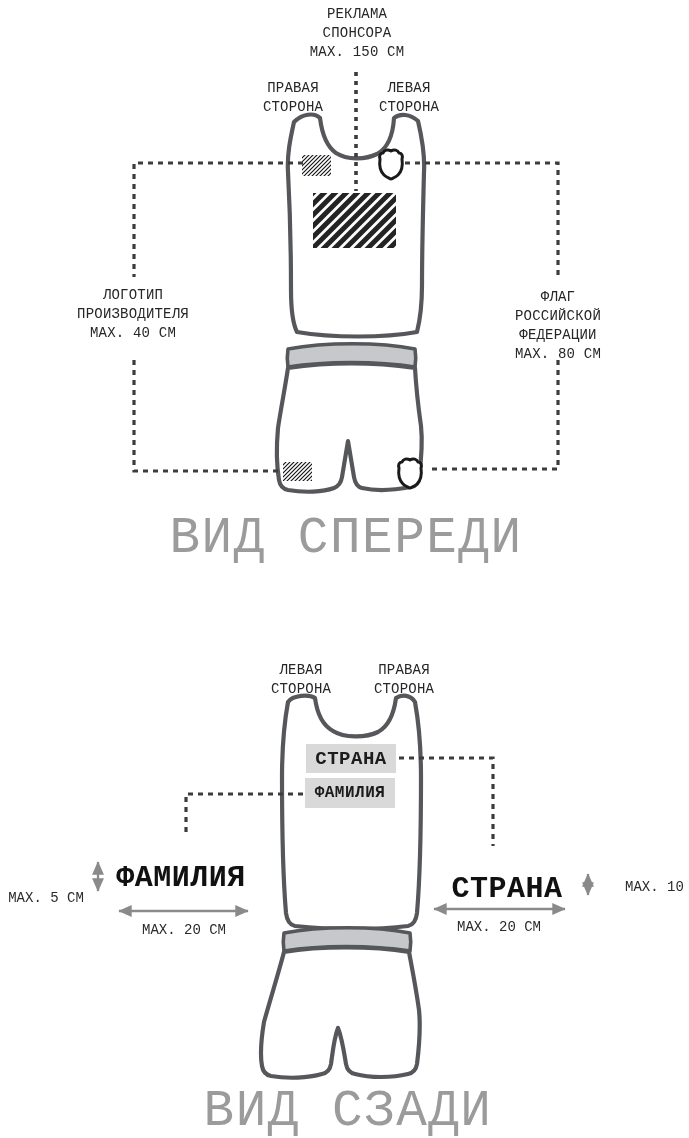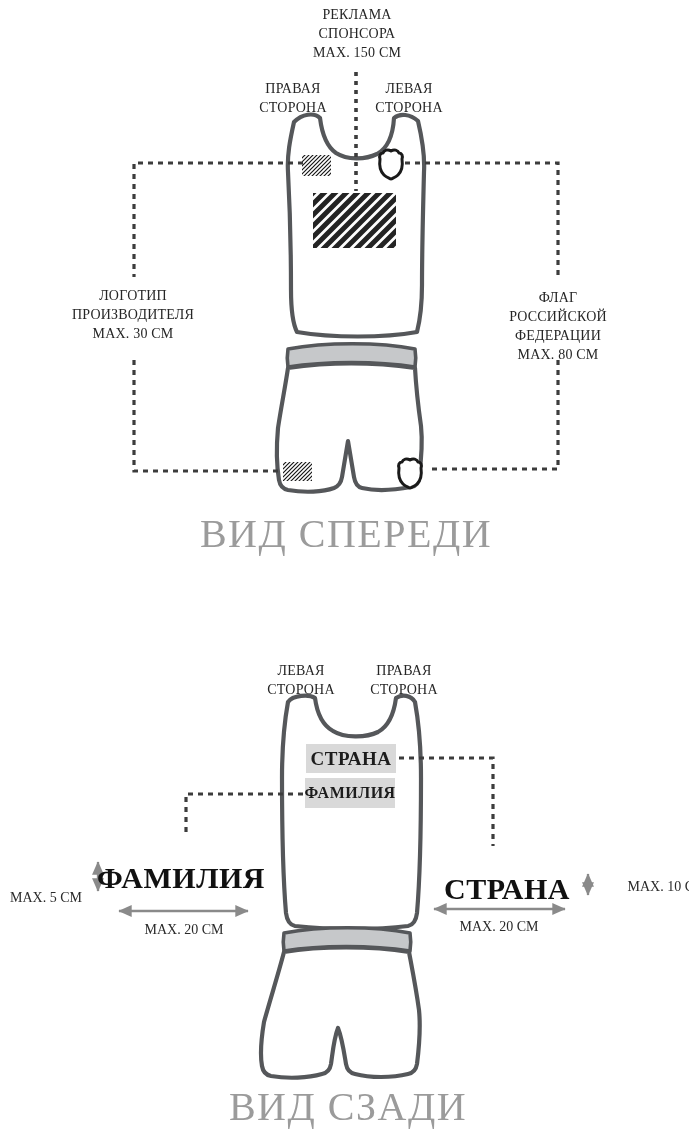--- a/index.html
+++ b/index.html
@@ -1,28 +1,28 @@
 <!DOCTYPE html>
 <html style="--outline: #55575a; --waistband: #c6c8ca; --dashed: #3c3c3c; --arrow: #8a8a8a; --title-gray: #9b9b9b; --patch-bg: #d9d9d9;"><head>
 <meta charset="utf-8">
 <style>
   html,body{margin:0;padding:0;background:#fff;}
   .canvas{
     position:relative;width:689px;height:1138px;background:#fff;overflow:hidden;
-    font-family:Liberation Serif, serif;color:#222;
+    font-family:Liberation Mono, monospace;color:#222;
   }
   .canvas svg{position:absolute;left:0;top:0;}
   .label{
     position:absolute;transform:translateX(-50%);
     font-size:14px;line-height:19px;text-align:center;
     white-space:pre-line;color:#262626;letter-spacing:.2px;
   }
   .big-title{
     position:absolute;transform:translateX(-50%);
-    font-size:40px;letter-spacing:1.5px;color:var(--title-gray,#9b9b9b);
+    font-size:51px;letter-spacing:1.5px;color:var(--title-gray,#9b9b9b);
     white-space:nowrap;
   }
   .patch-box-label{
     position:absolute;display:flex;align-items:center;justify-content:center;
     font-weight:bold;color:#1c1c1c;letter-spacing:.5px;
   }
   .dim-big{
     position:absolute;transform:translateX(-50%);
     font-weight:bold;font-size:30px;letter-spacing:.5px;color:#111;white-space:nowrap;
   }
@@ -99,21 +99,21 @@
 
   <div class="label" style="left:357px;top:5px;">РЕКЛАМА
 СПОНСОРА
 MAX. 150 СМ</div>
   <div class="label" style="left:293px;top:79px;">ПРАВАЯ
 СТОРОНА</div>
   <div class="label" style="left:409px;top:79px;">ЛЕВАЯ
 СТОРОНА</div>
   <div class="label" style="left:133px;top:286px;">ЛОГОТИП
 ПРОИЗВОДИТЕЛЯ
-MAX. 30 СМ</div>
+MAX. 40 СМ</div>
   <div class="label" style="left:558px;top:288px;">ФЛАГ
 РОССИЙСКОЙ ФЕДЕРАЦИИ
 MAX. 80 СМ</div>
   <div class="big-title" style="left:346px;top:510px;">ВИД СПЕРЕДИ</div>
 
   <div class="label" style="left:301px;top:661px;">ЛЕВАЯ
 СТОРОНА</div>
   <div class="label" style="left:404px;top:661px;">ПРАВАЯ
 СТОРОНА</div>
 

